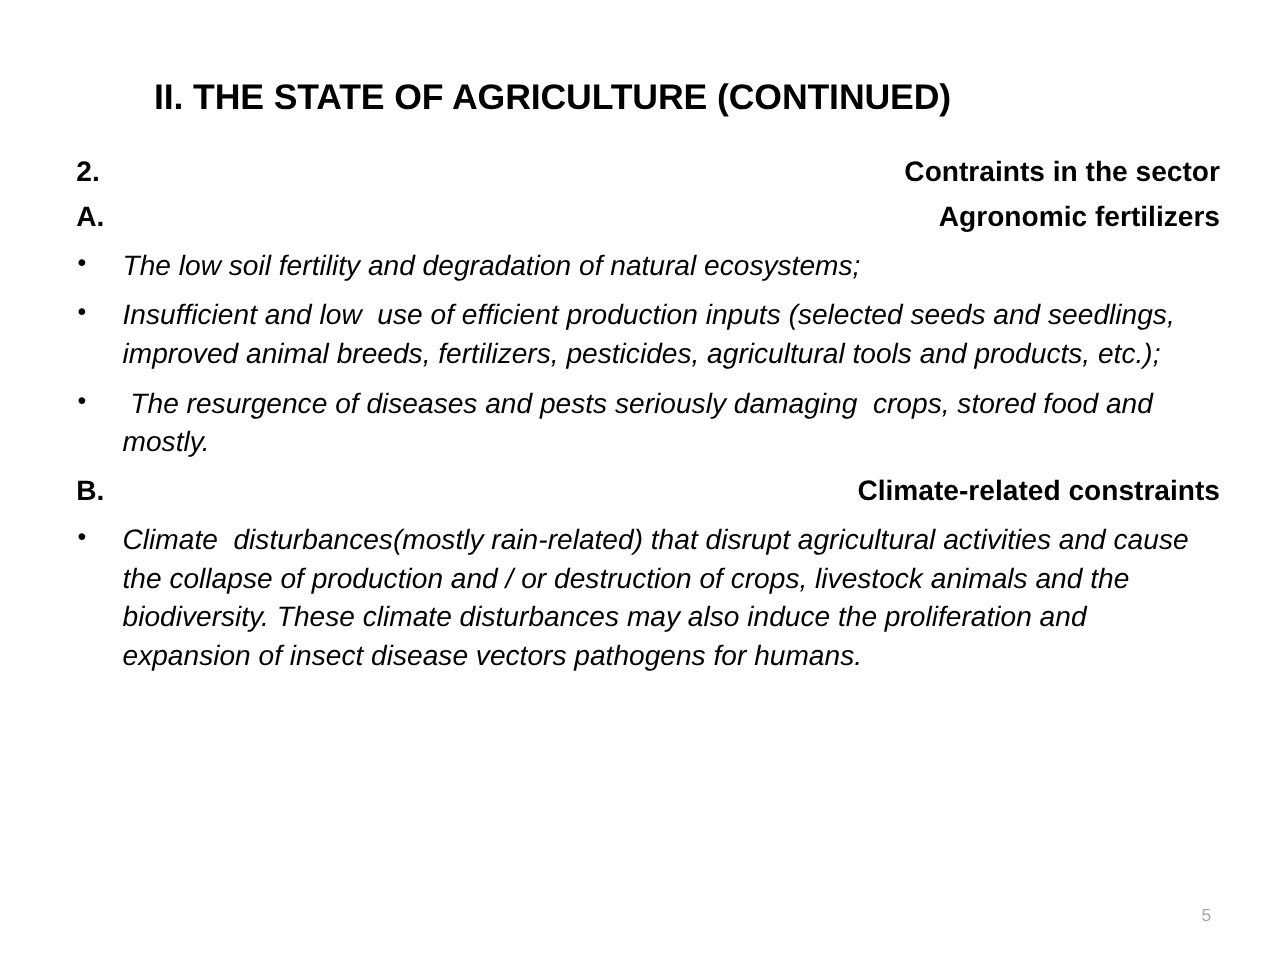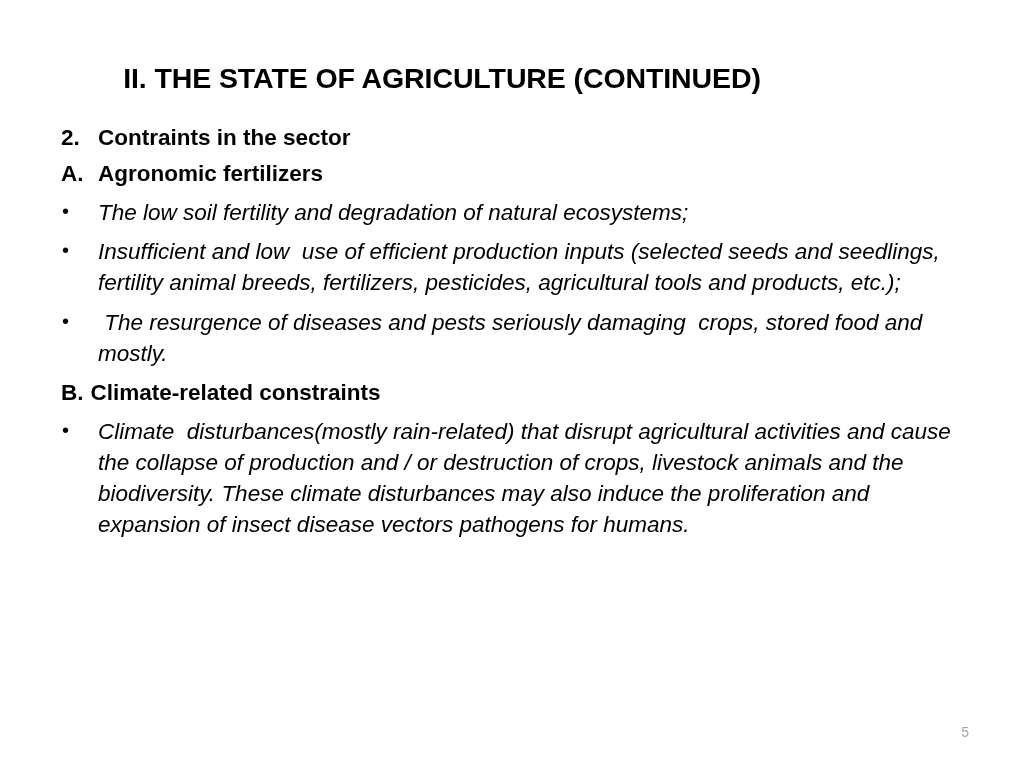--- a/index.html
+++ b/index.html
@@ -59,20 +59,21 @@
     padding-left: 5px;
     box-sizing: border-box;
   }
   .heading-line.tight .marker {
     min-width: 0;
     padding-left: 5px;
     padding-right: 7px;
   }
   .heading-line .htext {
     flex: 1 1 auto;
+    text-align: right;
   }
 
   
   .bullet-row {
     display: flex;
     align-items: flex-start;
     font-size: 22.5px;
     line-height: 1.385;
     margin: 0 0 2px 0;
     color: #000000;
@@ -130,21 +131,21 @@
 
     <div class="bullet-row">
       <span class="bullet-dot">•</span>
       <span class="bullet-text">The low soil fertility and degradation of natural ecosystems;</span>
     </div>
 
     <div class="spacer-sm"></div>
 
     <div class="bullet-row">
       <span class="bullet-dot">•</span>
-      <span class="bullet-text">Insufficient and low  use of efficient production inputs (selected seeds and seedlings,  fertility animal breeds, fertilizers, pesticides, agricultural tools and products, etc.);</span>
+      <span class="bullet-text">Insufficient and low  use of efficient production inputs (selected seeds and seedlings,  improved animal breeds, fertilizers, pesticides, agricultural tools and products, etc.);</span>
     </div>
 
     <div class="spacer-sm"></div>
 
     <div class="bullet-row">
       <span class="bullet-dot">•</span>
       <span class="bullet-text"> The resurgence of diseases and pests seriously damaging  crops, stored food and mostly.</span>
     </div>
 
     <div class="spacer-sm"></div>

